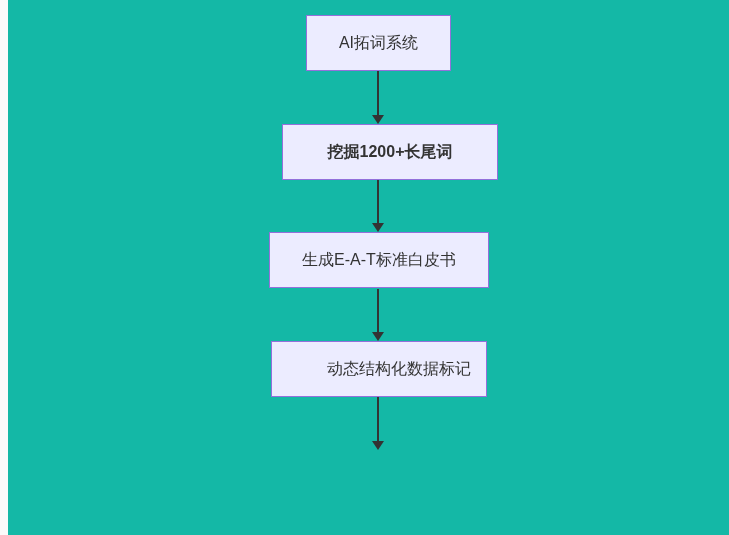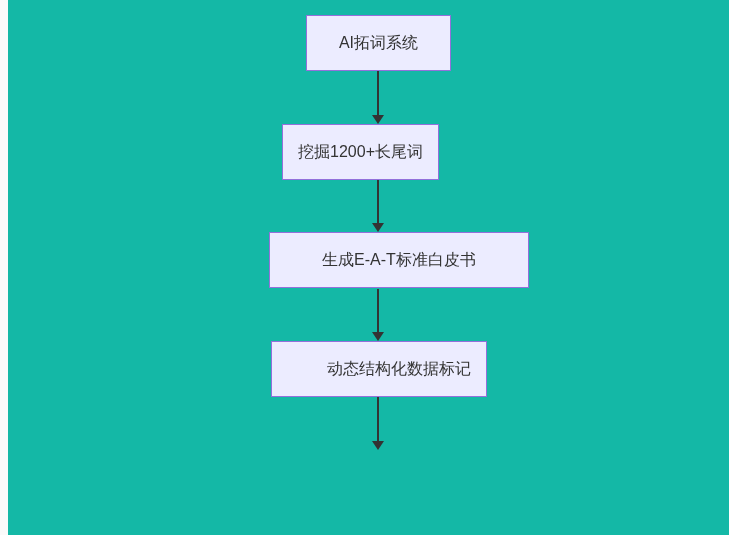--- a/index.html
+++ b/index.html
@@ -24,22 +24,22 @@
     border: 1px solid #9370DB;
     color: #333333;
     font-size: 16px;
     display: flex;
     align-items: center;
     justify-content: center;
     text-align: center;
     white-space: nowrap;
   }
   .node-1 { left: 298px; top: 15px;  width: 145px; }
-  .node-2 { left: 274px; top: 124px; width: 157px; }
-  .node-3 { left: 261px; top: 232px; width: 260px; }
+  .node-2 { left: 274px; top: 124px; width: 216px; font-weight: bold; }
+  .node-3 { left: 261px; top: 232px; width: 220px; }
   .node-4 { left: 263px; top: 341px; width: 216px; padding-left: 40px; }
   .node-5 { left: 252px; top: 450px; width: 236px; }
 
   .arrow {
     position: absolute;
     left: 364px;            
     width: 12px;
     display: flex;
     flex-direction: column;
     align-items: center;

